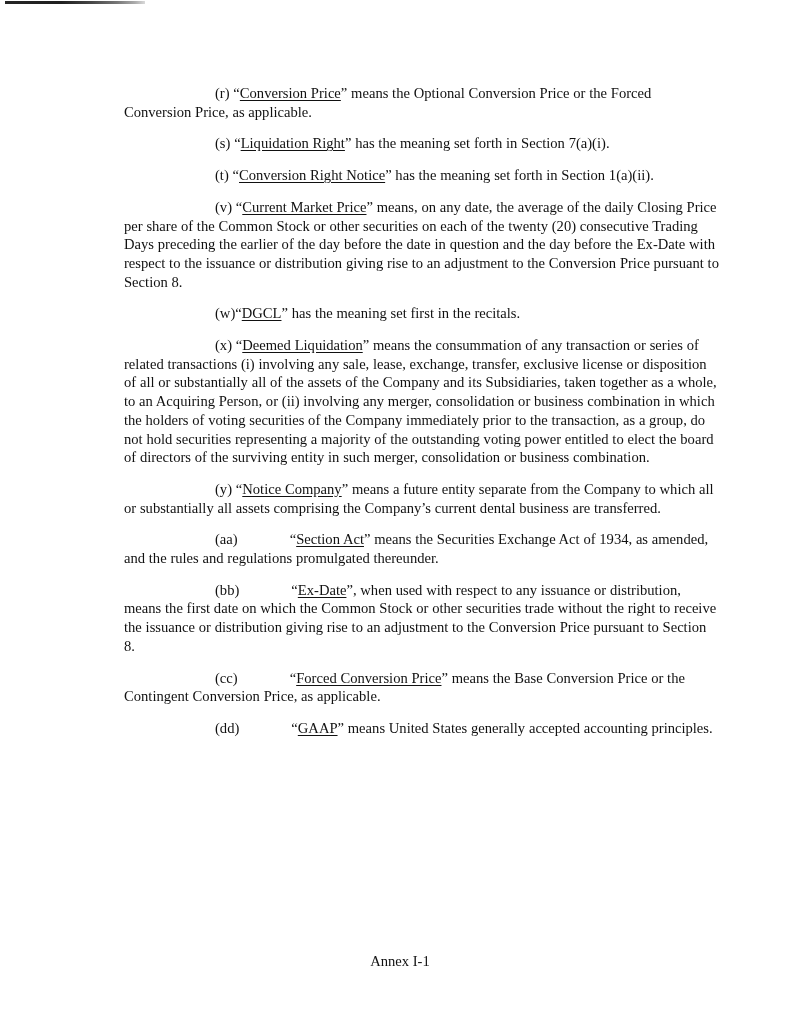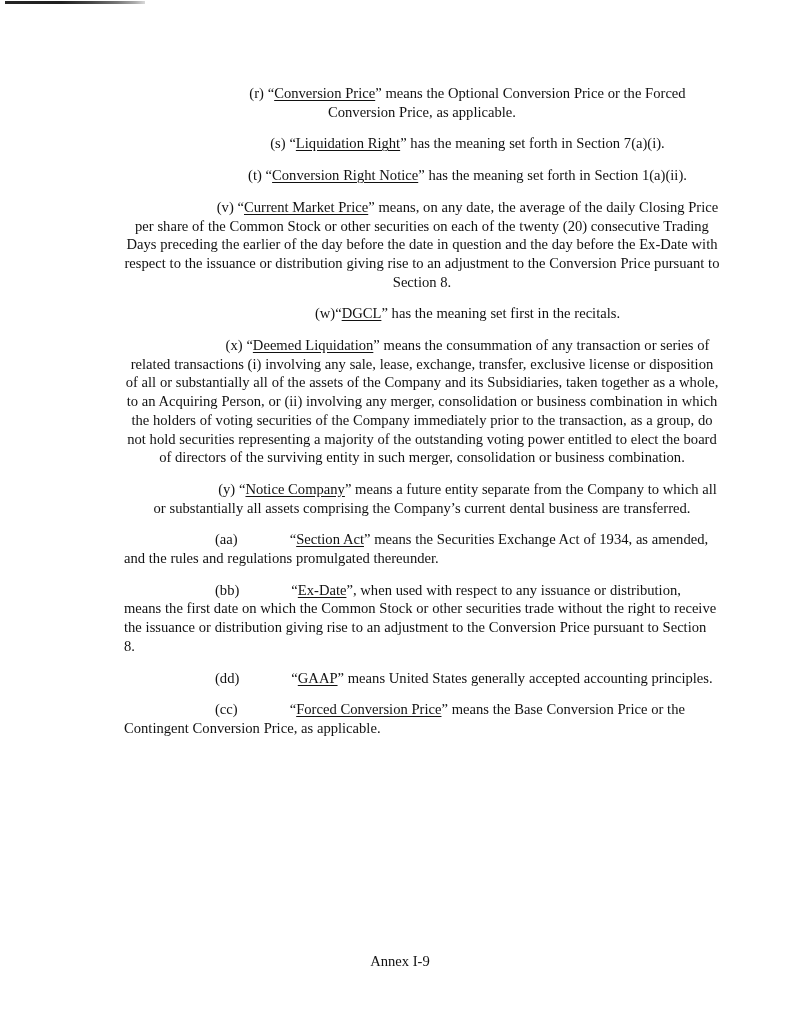--- a/index.html
+++ b/index.html
@@ -48,21 +48,20 @@
     line-height: 18.7px;
     text-align: left;
     text-indent: 0;
     white-space: normal;
     word-spacing: 0.1px;
   }
 
   
   p.clause.indent-sm {
     text-indent: 91px;
-    text-align: center;
   }
   
   p.clause.indent-lg {
     text-indent: 91px;
   }
 
   .tabgap {
     display: inline-block;
     width: 52px;
   }
@@ -92,21 +91,21 @@
   <div class="body-area" id="body-area">
       <p class="clause indent-sm"><span>(r)</span> <span>“</span><span class="term">Conversion Price</span><span>” means the Optional Conversion Price or the Forced Conversion Price, as applicable.</span></p>
       <p class="clause indent-sm"><span>(s)</span> <span>“</span><span class="term">Liquidation Right</span><span>” has the meaning set forth in Section 7(a)(i).</span></p>
       <p class="clause indent-sm"><span>(t)</span> <span>“</span><span class="term">Conversion Right Notice</span><span>” has the meaning set forth in Section 1(a)(ii).</span></p>
       <p class="clause indent-sm"><span>(v)</span> <span>“</span><span class="term">Current Market Price</span><span>” means, on any date, the average of the daily Closing Price per share of the Common Stock or other securities on each of the twenty (20) consecutive Trading Days preceding the earlier of the day before the date in question and the day before the Ex-Date with respect to the issuance or distribution giving rise to an adjustment to the Conversion Price pursuant to Section 8.</span></p>
       <p class="clause indent-sm"><span>(w)</span><span>“</span><span class="term">DGCL</span><span>” has the meaning set first in the recitals.</span></p>
       <p class="clause indent-sm"><span>(x)</span> <span>“</span><span class="term">Deemed Liquidation</span><span>” means the consummation of any transaction or series of related transactions (i) involving any sale, lease, exchange, transfer, exclusive license or disposition of all or substantially all of the assets of the Company and its Subsidiaries, taken together as a whole, to an Acquiring Person, or (ii) involving any merger, consolidation or business combination in which the holders of voting securities of the Company immediately prior to the transaction, as a group, do not hold securities representing a majority of the outstanding voting power entitled to elect the board of directors of the surviving entity in such merger, consolidation or business combination.</span></p>
       <p class="clause indent-sm"><span>(y)</span> <span>“</span><span class="term">Notice Company</span><span>” means a future entity separate from the Company to which all or substantially all assets comprising the Company’s current dental business are transferred.</span></p>
       <p class="clause indent-lg"><span>(aa)</span><span class="tabgap"></span><span>“</span><span class="term">Section Act</span><span>” means the Securities Exchange Act of 1934, as amended, and the rules and regulations promulgated thereunder.</span></p>
       <p class="clause indent-lg"><span>(bb)</span><span class="tabgap"></span><span>“</span><span class="term">Ex-Date</span><span>”, when used with respect to any issuance or distribution, means the first date on which the Common Stock or other securities trade without the right to receive the issuance or distribution giving rise to an adjustment to the Conversion Price pursuant to Section 8.</span></p>
+      <p class="clause indent-lg"><span>(cc)</span><span class="tabgap"></span><span>“</span><span class="term">Forced Conversion Price</span><span>” means the Base Conversion Price or the Contingent Conversion Price, as applicable.</span></p>
       <p class="clause indent-lg"><span>(dd)</span><span class="tabgap"></span><span>“</span><span class="term">GAAP</span><span>” means United States generally accepted accounting principles.</span></p>
-      <p class="clause indent-lg"><span>(cc)</span><span class="tabgap"></span><span>“</span><span class="term">Forced Conversion Price</span><span>” means the Base Conversion Price or the Contingent Conversion Price, as applicable.</span></p>
     </div>
 
   <div class="footer">
-    <span>Annex I-9</span>
+    <span>Annex I-1</span>
   </div>
 
 </div>
 
 </body></html>

